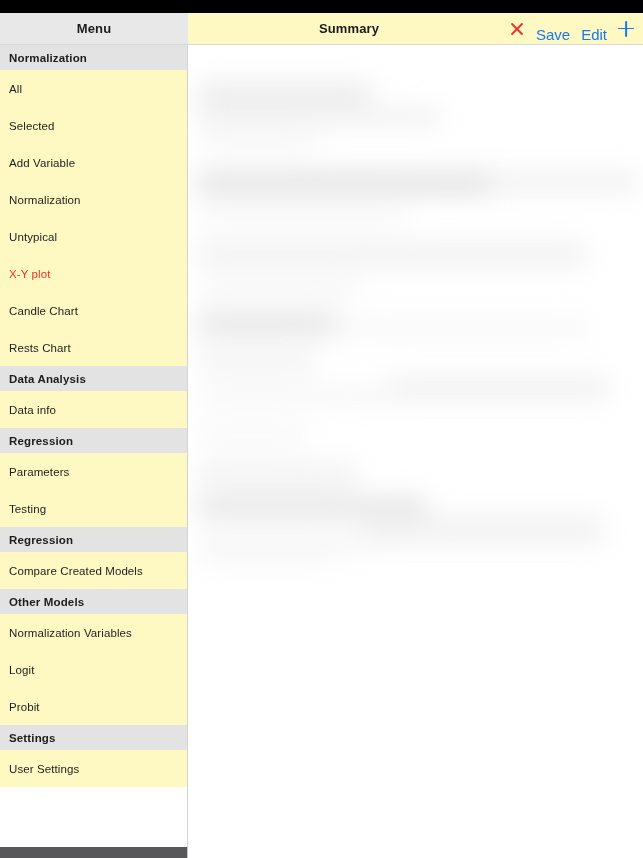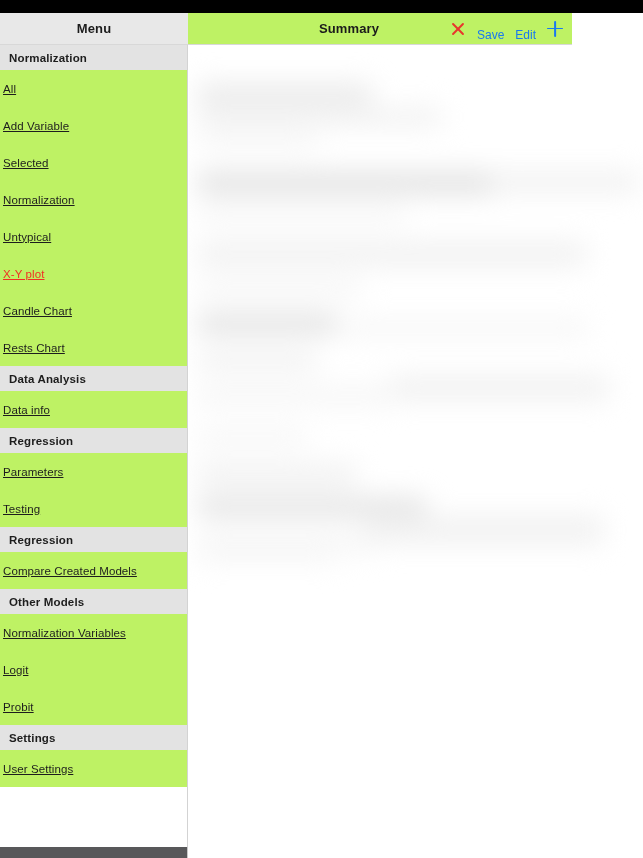--- a/index.html
+++ b/index.html
@@ -14,22 +14,22 @@
   
   .status-bar {
     position:absolute; top:0; left:0;
     width:643px; height:13px;
     background:#000000;
   }
 
   
   .nav-bar {
     position:absolute; top:13px; left:0;
-    width:572px; height:32px;
-    background:#bef264;
+    width:643px; height:32px;
+    background:#fef9c3;
     border-bottom:1px solid #d8d8d8;
     text-decoration:underline;
   }
   .nav-left {
     position:absolute; left:0; top:0;
     width:188px; height:31px;
     background:#e8e8e8;
     display:flex; align-items:center; justify-content:center;
   }
   .nav-left-title {
@@ -57,21 +57,21 @@
   .icon-close::before, .icon-close::after {
     content:""; position:absolute;
     left:50%; top:50%;
     width:16px; height:2px;
     background:#e8372c;
     border-radius:1px;
   }
   .icon-close::before { transform:translate(-50%,-50%) rotate(45deg); }
   .icon-close::after  { transform:translate(-50%,-50%) rotate(-45deg); }
   .nav-btn {
-    font-size:12px; color:#1878f0;
+    font-size:15px; color:#1878f0;
     cursor:pointer; background:none; border:none;
     font-family:"Liberation Sans", sans-serif;
     padding:0; line-height:1;margin-top:12px;
   }
   .icon-plus {
     position:relative; width:16px; height:16px;
     display:inline-block; cursor:pointer;
   }
   .icon-plus::before, .icon-plus::after {
     content:""; position:absolute;
@@ -92,27 +92,26 @@
   .menu-section-header {
     height:25px;
     background:#e3e3e3;
     display:flex; align-items:center;
     padding-left:9px;
     font-size:11.5px; font-weight:bold; color:#1d1d1d;
     letter-spacing:0.15px;
   }
   .menu-item {
     height:37px;
-    background:#bef264;
+    background:#fef9c3;
     display:flex; align-items:center;
-    padding-left:3px;
+    padding-left:9px;
     font-size:11.5px; color:#1d1d1d;
     cursor:pointer;
     letter-spacing:0.1px;
-    text-decoration:underline;
   }
   .menu-item.active { color:#f03024; }
 
   
   .sidebar-bottom-bar {
     position:absolute; left:0; top:847px;
     width:188px; height:11px;
     background:#58585a;
     border-right:1px solid #c8c8c8;
   }
@@ -156,22 +155,22 @@
       <span class="icon-close"></span>
       <button class="nav-btn">Save</button>
       <button class="nav-btn">Edit</button>
       <span class="icon-plus"></span>
     </div>
   </div>
 
   <div class="sidebar" id="sidebar">
       <div class="menu-section-header">Normalization</div>
       <div class="menu-item">All</div>
+      <div class="menu-item">Selected</div>
       <div class="menu-item">Add Variable</div>
-      <div class="menu-item">Selected</div>
       <div class="menu-item">Normalization</div>
       <div class="menu-item">Untypical</div>
       <div class="menu-item active">X-Y plot</div>
       <div class="menu-item">Candle Chart</div>
       <div class="menu-item">Rests Chart</div>
       <div class="menu-section-header">Data Analysis</div>
       <div class="menu-item">Data info</div>
       <div class="menu-section-header">Regression</div>
       <div class="menu-item">Parameters</div>
       <div class="menu-item">Testing</div>

